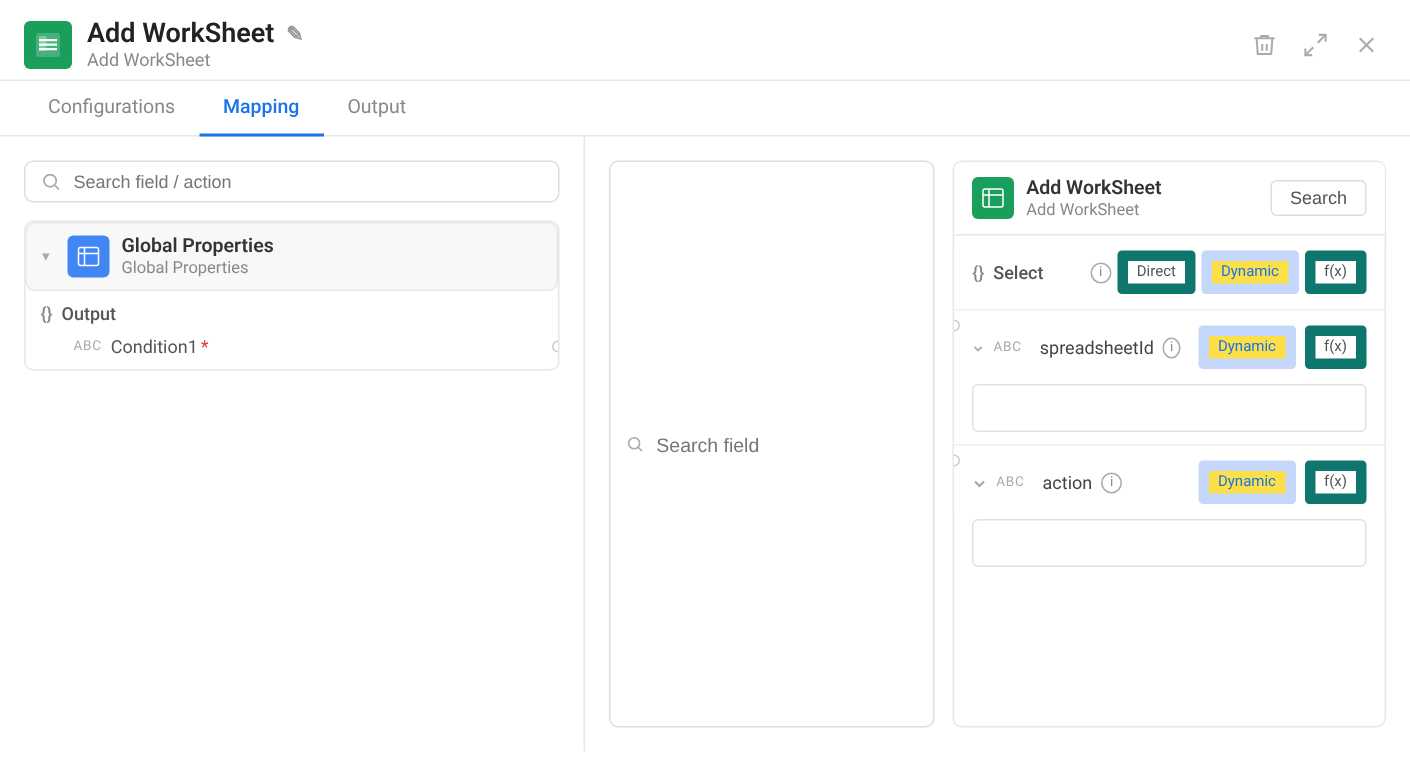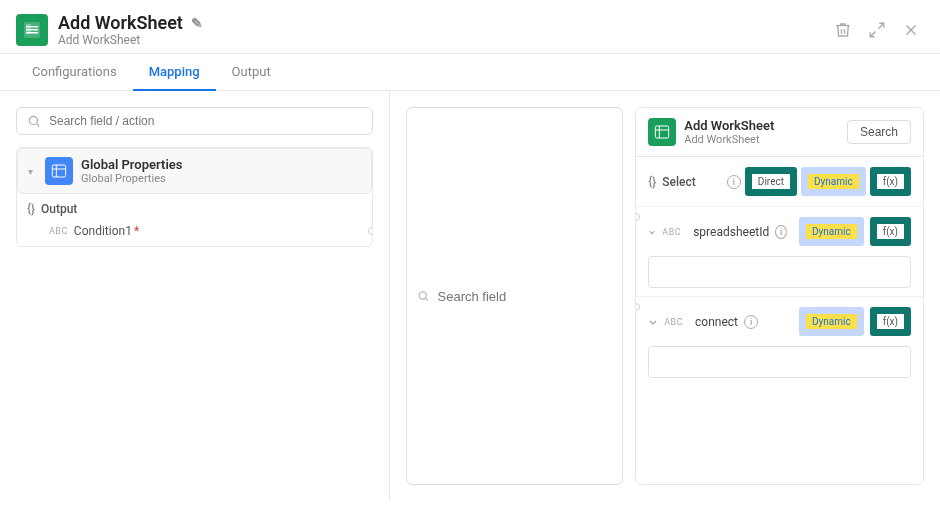--- a/index.html
+++ b/index.html
@@ -495,21 +495,21 @@
 
         <div class="section-divider"></div>
 
         <div class="field-row">
           <span class="right-connector"></span>
           <div class="field-row-inner">
             <svg width="10" height="10" viewBox="0 0 10 10">
                 <polyline points="2 4 5 7 8 4" fill="none" stroke="#aaa" stroke-width="1.5"></polyline>
               </svg>
             <span class="abc-label">ABC</span>
-            <span class="field-name">connect</span>
+            <span class="field-name">action</span>
             <div class="info-icon">i</div>
             <div style="flex:1;"></div>
             <span class="badge active">Dynamic</span>
             <span class="badge fx">f(x)</span>
           </div>
         </div>
         <div class="field-input-box"></div>
 
       </div>
     </div>

